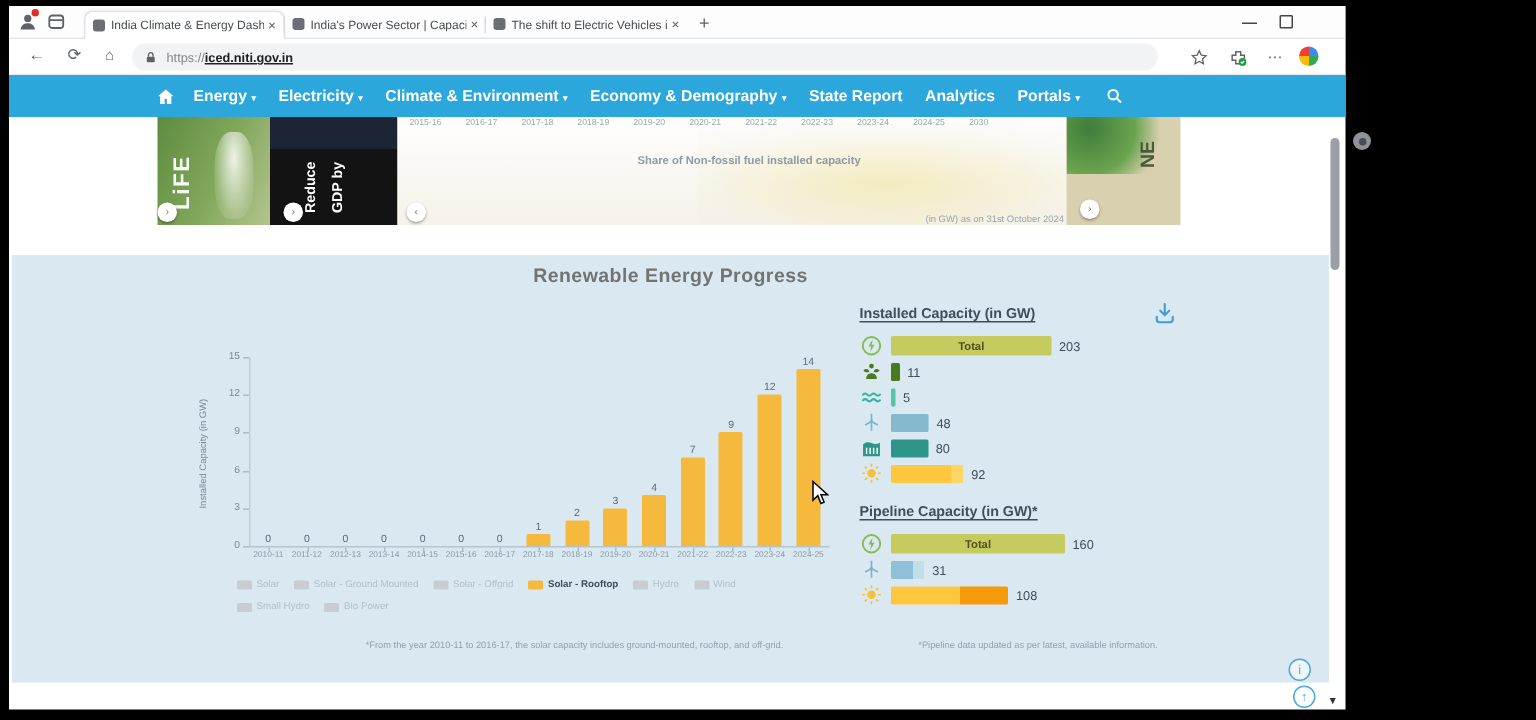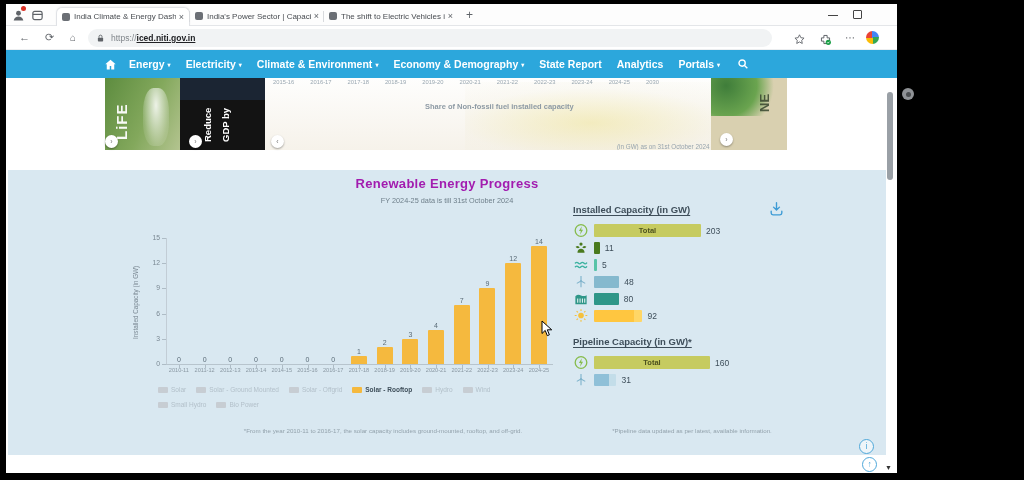--- a/index.html
+++ b/index.html
@@ -74,21 +74,21 @@
   .slide3 .leaves { position:absolute; left:0; top:0; width:76px; height:38px;
     background:radial-gradient(circle at 20% 20%, #3f7d3a, #6aa44f 45%, transparent 70%); }
   .slide3 .vtext { left:46px; top:34px; font-size:13px; color:#38462f; opacity:.85; }
   .cbtn { position:absolute; width:13px; height:13px; border-radius:50%; background:#fff;
     box-shadow:0 1px 2px rgba(0,0,0,.35); display:flex; align-items:center; justify-content:center;
     font-size:7px; color:#777; line-height:1; }
 
   
   .panel { position:absolute; left:2px; top:166px; width:878px; height:285px; background:#D9E8F1; }
   .sec-title { position:absolute; left:0; top:6px; width:100%; text-align:center; font-size:13px;
-    font-weight:bold; color:#a21caf; letter-spacing:.3px; }
+    font-weight:bold; color:#737373; letter-spacing:.3px; }
   .sec-sub { position:absolute; left:0; top:26px; width:100%; text-align:center; font-size:7.3px; color:#6E7F8A; }
 
   .ylabel { position:absolute; left:124px; top:70px; height:124px; width:10px; writing-mode:vertical-rl;
     transform:rotate(180deg); font-size:6.3px; color:#7A8893; text-align:center; }
   .ytick { position:absolute; left:128px; width:24px; text-align:right; font-size:6.8px; color:#7A8893; }
   .ydash { position:absolute; left:154px; width:4px; height:1px; background:#aebcc6; }
   .axis-y { position:absolute; left:158px; top:68px; width:1px; height:126px; background:#c2cdd6; }
   .axis-x { position:absolute; left:158px; top:194px; width:387px; height:1px; background:#b7c4cd; }
   .bars { position:absolute; left:158px; top:56px; width:386px; height:138px; display:flex; align-items:flex-end; }
   .slot { width:25.73px; height:138px; display:flex; flex-direction:column; align-items:center; justify-content:flex-end; }
@@ -289,21 +289,20 @@
         <span class="vtext">NE</span>
       </div>
       <div class="cbtn" style="left:99px;top:57px">›</div>
       <div class="cbtn" style="left:183px;top:57px">›</div>
       <div class="cbtn" style="left:265px;top:57px">‹</div>
       <div class="cbtn" style="left:714px;top:55px">›</div>
     </div>
 
     <div class="panel">
       <div class="sec-title">Renewable Energy Progress</div>
-      <div class="sec-sub">FY 2024-25 data is till 31st October 2024</div>
 
       <div class="ylabel">Installed Capacity (in GW)</div>
       <div id="yaxis">
           <div class="ytick" style="top: 190px;">0</div>
           <div class="ydash" style="top: 194px;"></div>
           <div class="ytick" style="top: 164.8px;">3</div>
           <div class="ydash" style="top: 168.8px;"></div>
           <div class="ytick" style="top: 139.6px;">6</div>
           <div class="ydash" style="top: 143.6px;"></div>
           <div class="ytick" style="top: 114.4px;">9</div>
@@ -509,20 +508,28 @@
           </div>
           <div class="crow">
             <span class="cicon"><svg viewBox="0 0 16 16" fill="none" stroke="#7FB3CC" stroke-width="1.2">
                 <path d="M8 7.5V2M8 7.5 3.5 10M8 7.5 12.5 10"></path>
                 <path d="M7.4 7.5h1.2V14H7.4z" fill="#7FB3CC" stroke="none"></path>
                 <circle cx="8" cy="7.4" r="1.1" fill="#7FB3CC" stroke="none"></circle>
               </svg></span>
             <div class="cbar" style="width: 22.475px; background: linear-gradient(90deg, rgb(143, 192, 216) 0px, rgb(143, 192, 216) 67%, rgb(195, 221, 233) 67%, rgb(195, 221, 233) 100%);"></div>
             <span class="cval">31</span>
           </div>
+          <div class="crow">
+            <span class="cicon"><svg viewBox="0 0 16 16" fill="#F5C13D" stroke="#F5C13D" stroke-width="1.2">
+                <circle cx="8" cy="8" r="3" stroke="none"></circle>
+                <path d="M8 1.3v2M8 12.7v2M1.3 8h2M12.7 8h2M3.3 3.3l1.4 1.4M11.3 11.3l1.4 1.4M12.7 3.3l-1.4 1.4M4.7 11.3l-1.4 1.4" fill="none"></path>
+              </svg></span>
+            <div class="cbar" style="width: 78.3px; background: linear-gradient(90deg, rgb(255, 198, 64) 0px, rgb(255, 198, 64) 59%, rgb(245, 155, 11) 59%, rgb(245, 155, 11) 100%);"></div>
+            <span class="cval">108</span>
+          </div>
         </div>
     <div class="xtick" style="left: 170.9px;"></div>
         <div class="xtick" style="left: 196.63px;"></div>
         <div class="xtick" style="left: 222.36px;"></div>
         <div class="xtick" style="left: 248.09px;"></div>
         <div class="xtick" style="left: 273.82px;"></div>
         <div class="xtick" style="left: 299.55px;"></div>
         <div class="xtick" style="left: 325.28px;"></div>
         <div class="xtick" style="left: 351.01px;"></div>
         <div class="xtick" style="left: 376.74px;"></div>

